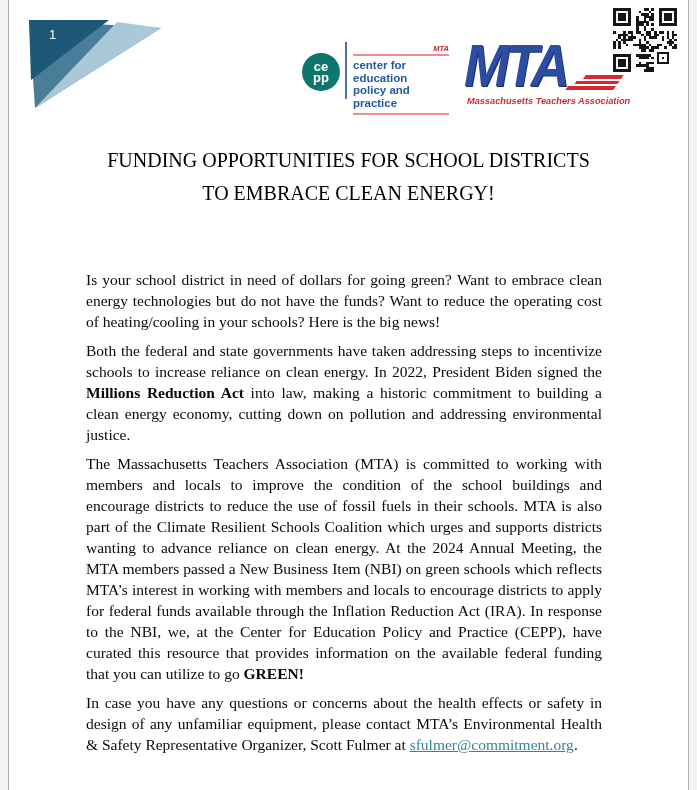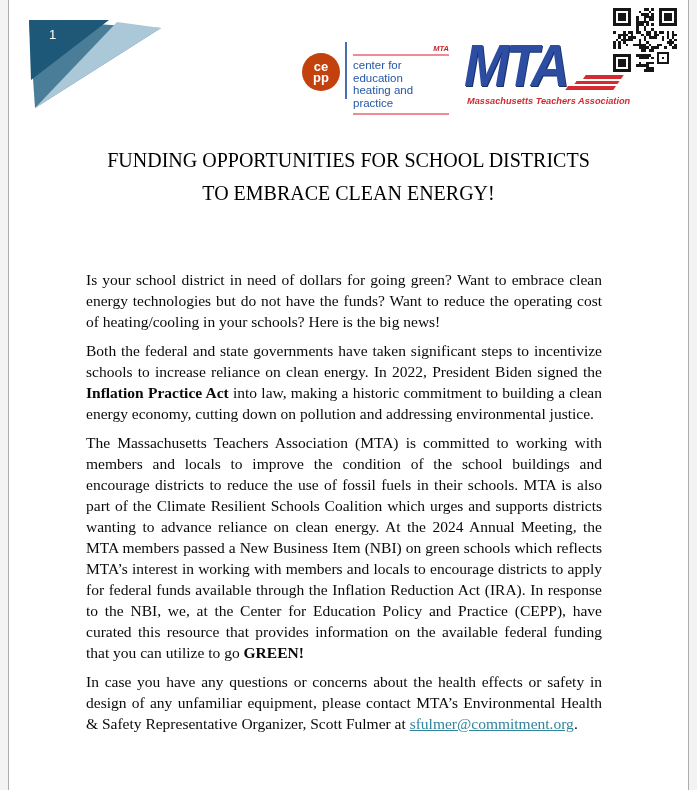--- a/index.html
+++ b/index.html
@@ -22,36 +22,36 @@
   .corner{position:absolute;left:20px;top:20px;width:132px;height:88px;}
   .page-num{
     position:absolute;left:40px;top:27px;
     font-family:"Liberation Sans","DejaVu Sans",sans-serif;
     font-size:13px;color:#ffffff;font-weight:500;
   }
   
   .cepp{position:absolute;left:288px;top:40px;width:160px;height:60px;}
   .cepp-circle{
     position:absolute;left:5px;top:13px;width:38px;height:38px;border-radius:50%;
-    background:#c2410c;color:#fff;
+    background:#0f766e;color:#fff;
     display:flex;flex-direction:column;align-items:center;justify-content:center;
     font-family:"Liberation Sans","DejaVu Sans",sans-serif;
     font-weight:bold;font-size:13px;line-height:11px;letter-spacing:0;
   }
   .cepp-divider{position:absolute;left:48px;top:2px;width:2px;height:57px;background:#4a6fae;}
   .cepp-text{
     position:absolute;left:56px;top:5px;width:96px;
     font-family:"Liberation Sans","DejaVu Sans",sans-serif;
   }
   .cepp-mta-small{
     text-align:right;font-size:7.5px;font-weight:bold;font-style:italic;
     color:#c4262e;line-height:8px;
   }
   .cepp-rule{height:2px;background:#ef8b94;margin:1px 0;}
-  .cepp-line{font-size:11.5px;font-weight:normal;color:#2458a6;line-height:12.5px;}
+  .cepp-line{font-size:11.5px;font-weight:bold;color:#2458a6;line-height:12.5px;}
   .cepp-lines{padding:2px 0 3px 0;}
   
   .mta{position:absolute;left:455px;top:38px;width:160px;height:70px;}
   .mta-acronym{
     font-family:"Liberation Sans","DejaVu Sans",sans-serif;
     font-size:60px;line-height:56px;font-weight:bold;font-style:italic;
     color:#2c4da1;letter-spacing:-4px;
     transform:scaleX(.9);transform-origin:left top;
     text-shadow:1px 1px 0 #173069;
   }
@@ -98,21 +98,21 @@
     <div class="cepp-circle">
       <span>ce</span>
       <span>pp</span>
     </div>
     <div class="cepp-divider"></div>
     <div class="cepp-text">
       <div class="cepp-mta-small">MTA</div>
       <div class="cepp-rule"></div>
       <div class="cepp-lines">
         <div class="cepp-line">center for education</div>
-        <div class="cepp-line">heating and practice</div>
+        <div class="cepp-line">policy and practice</div>
       </div>
       <div class="cepp-rule"></div>
     </div>
   </div>
 
   <div class="mta">
     <div class="mta-acronym">MTA</div>
     <div class="mta-stripes">
       <div class="mta-stripe" style="margin-left:10px;"></div>
       <div class="mta-stripe" style="margin-left:5px;"></div>
@@ -282,18 +282,18 @@
       <rect x="14" y="24" width="1" height="1" fill="#161616"></rect>
       <rect x="15" y="24" width="1" height="1" fill="#161616"></rect>
     </svg>
 
   <div class="title">
     <span class="title-inner">FUNDING OPPORTUNITIES FOR SCHOOL DISTRICTS TO EMBRACE CLEAN ENERGY!</span>
   </div>
 
   <div class="body-text">
     <p><span>Is your school district in need of dollars for going green? Want to embrace clean energy technologies but do not have the funds? Want to reduce the operating cost of heating/cooling in your schools? Here is the big news!</span></p>
-    <p><span>Both the federal and state governments have taken significant steps to incentivize schools to increase reliance on clean energy. In 2022, President Biden signed the </span><span class="b">Inflation Practice Act</span><span> into law, making a historic commitment to building a clean energy economy, cutting down on pollution and addressing environmental justice.</span></p>
+    <p><span>Both the federal and state governments have taken addressing steps to incentivize schools to increase reliance on clean energy. In 2022, President Biden signed the </span><span class="b">Millions Reduction Act</span><span> into law, making a historic commitment to building a clean energy economy, cutting down on pollution and addressing environmental justice.</span></p>
     <p><span>The Massachusetts Teachers Association (MTA) is committed to working with members and locals to improve the condition of the school buildings and encourage districts to reduce the use of fossil fuels in their schools. MTA is also part of the Climate Resilient Schools Coalition which urges and supports districts wanting to advance reliance on clean energy. At the 2024 Annual Meeting, the MTA members passed a New Business Item (NBI) on green schools which reflects MTA’s interest in working with members and locals to encourage districts to apply for federal funds available through the Inflation Reduction Act (IRA). In response to the NBI, we, at the Center for Education Policy and Practice (CEPP), have curated this resource that provides information on the available federal funding that you can utilize to go </span><span class="b">GREEN!</span></p>
     <p><span>In case you have any questions or concerns about the health effects or safety in design of any unfamiliar equipment, please contact MTA’s Environmental Health &amp; Safety Representative Organizer, Scott Fulmer at </span><a class="email-link">sfulmer@commitment.org</a><span>.</span></p>
   </div>
 
 </div>
 
 </body></html>

